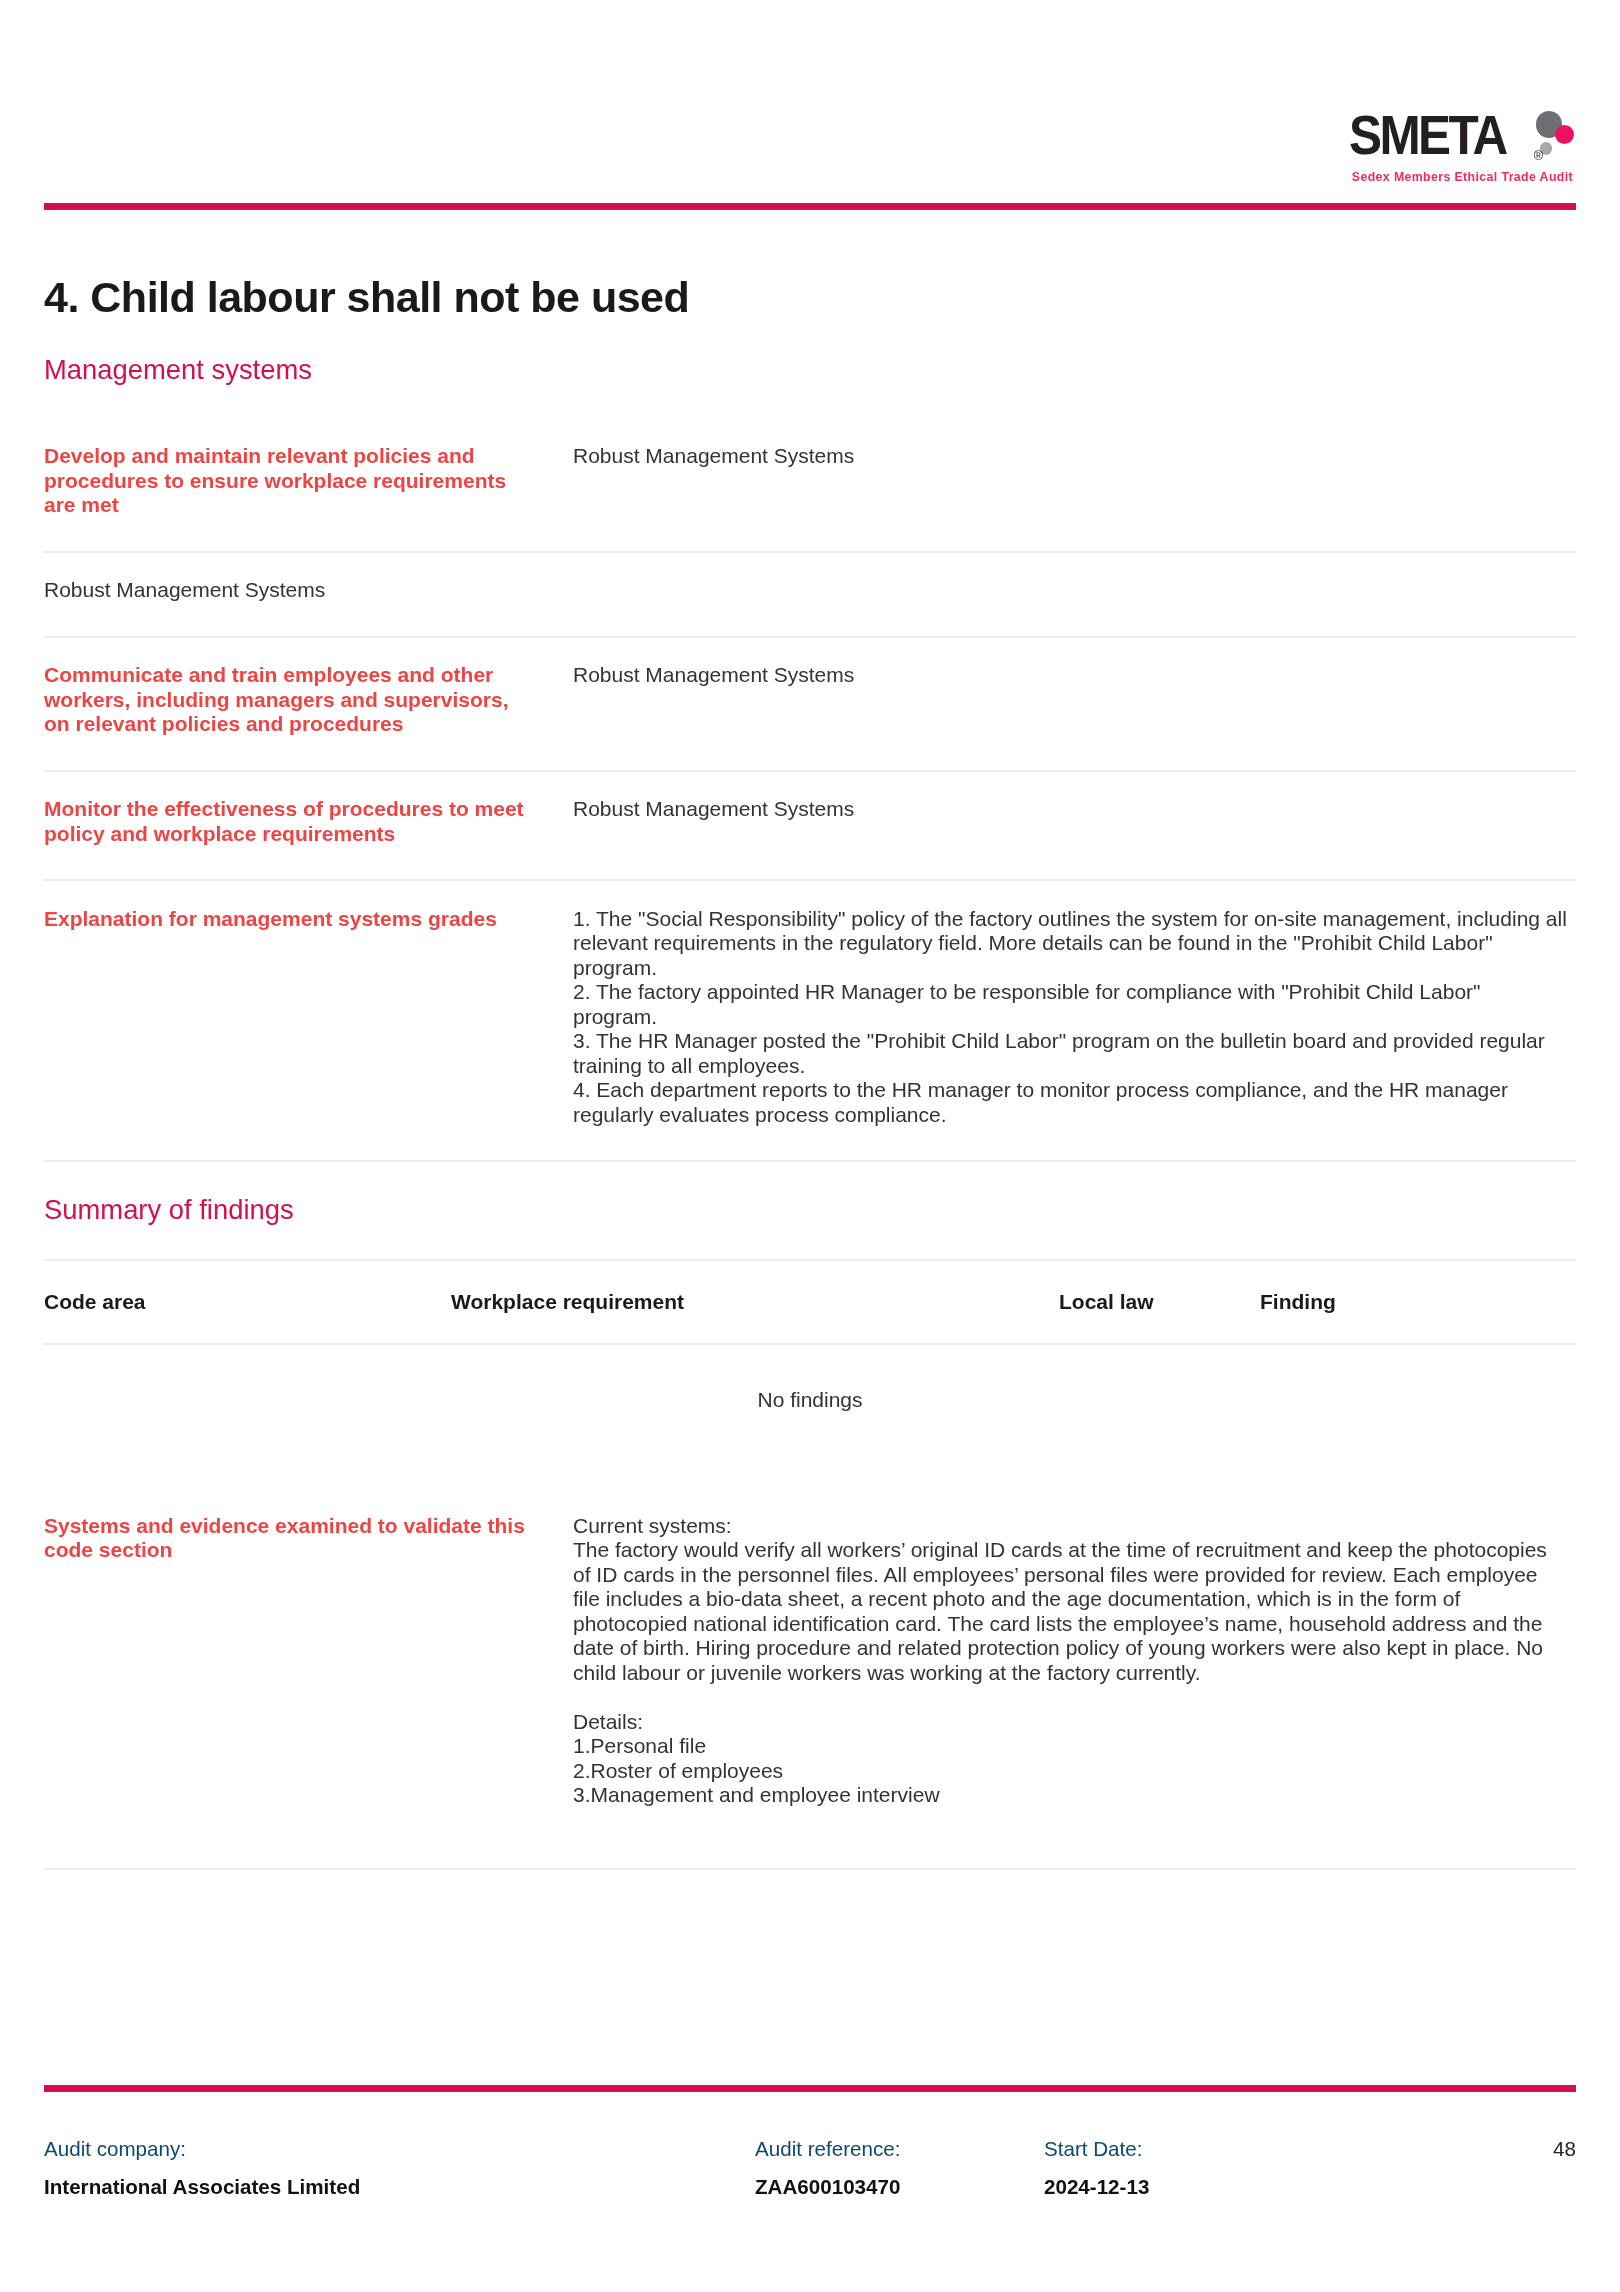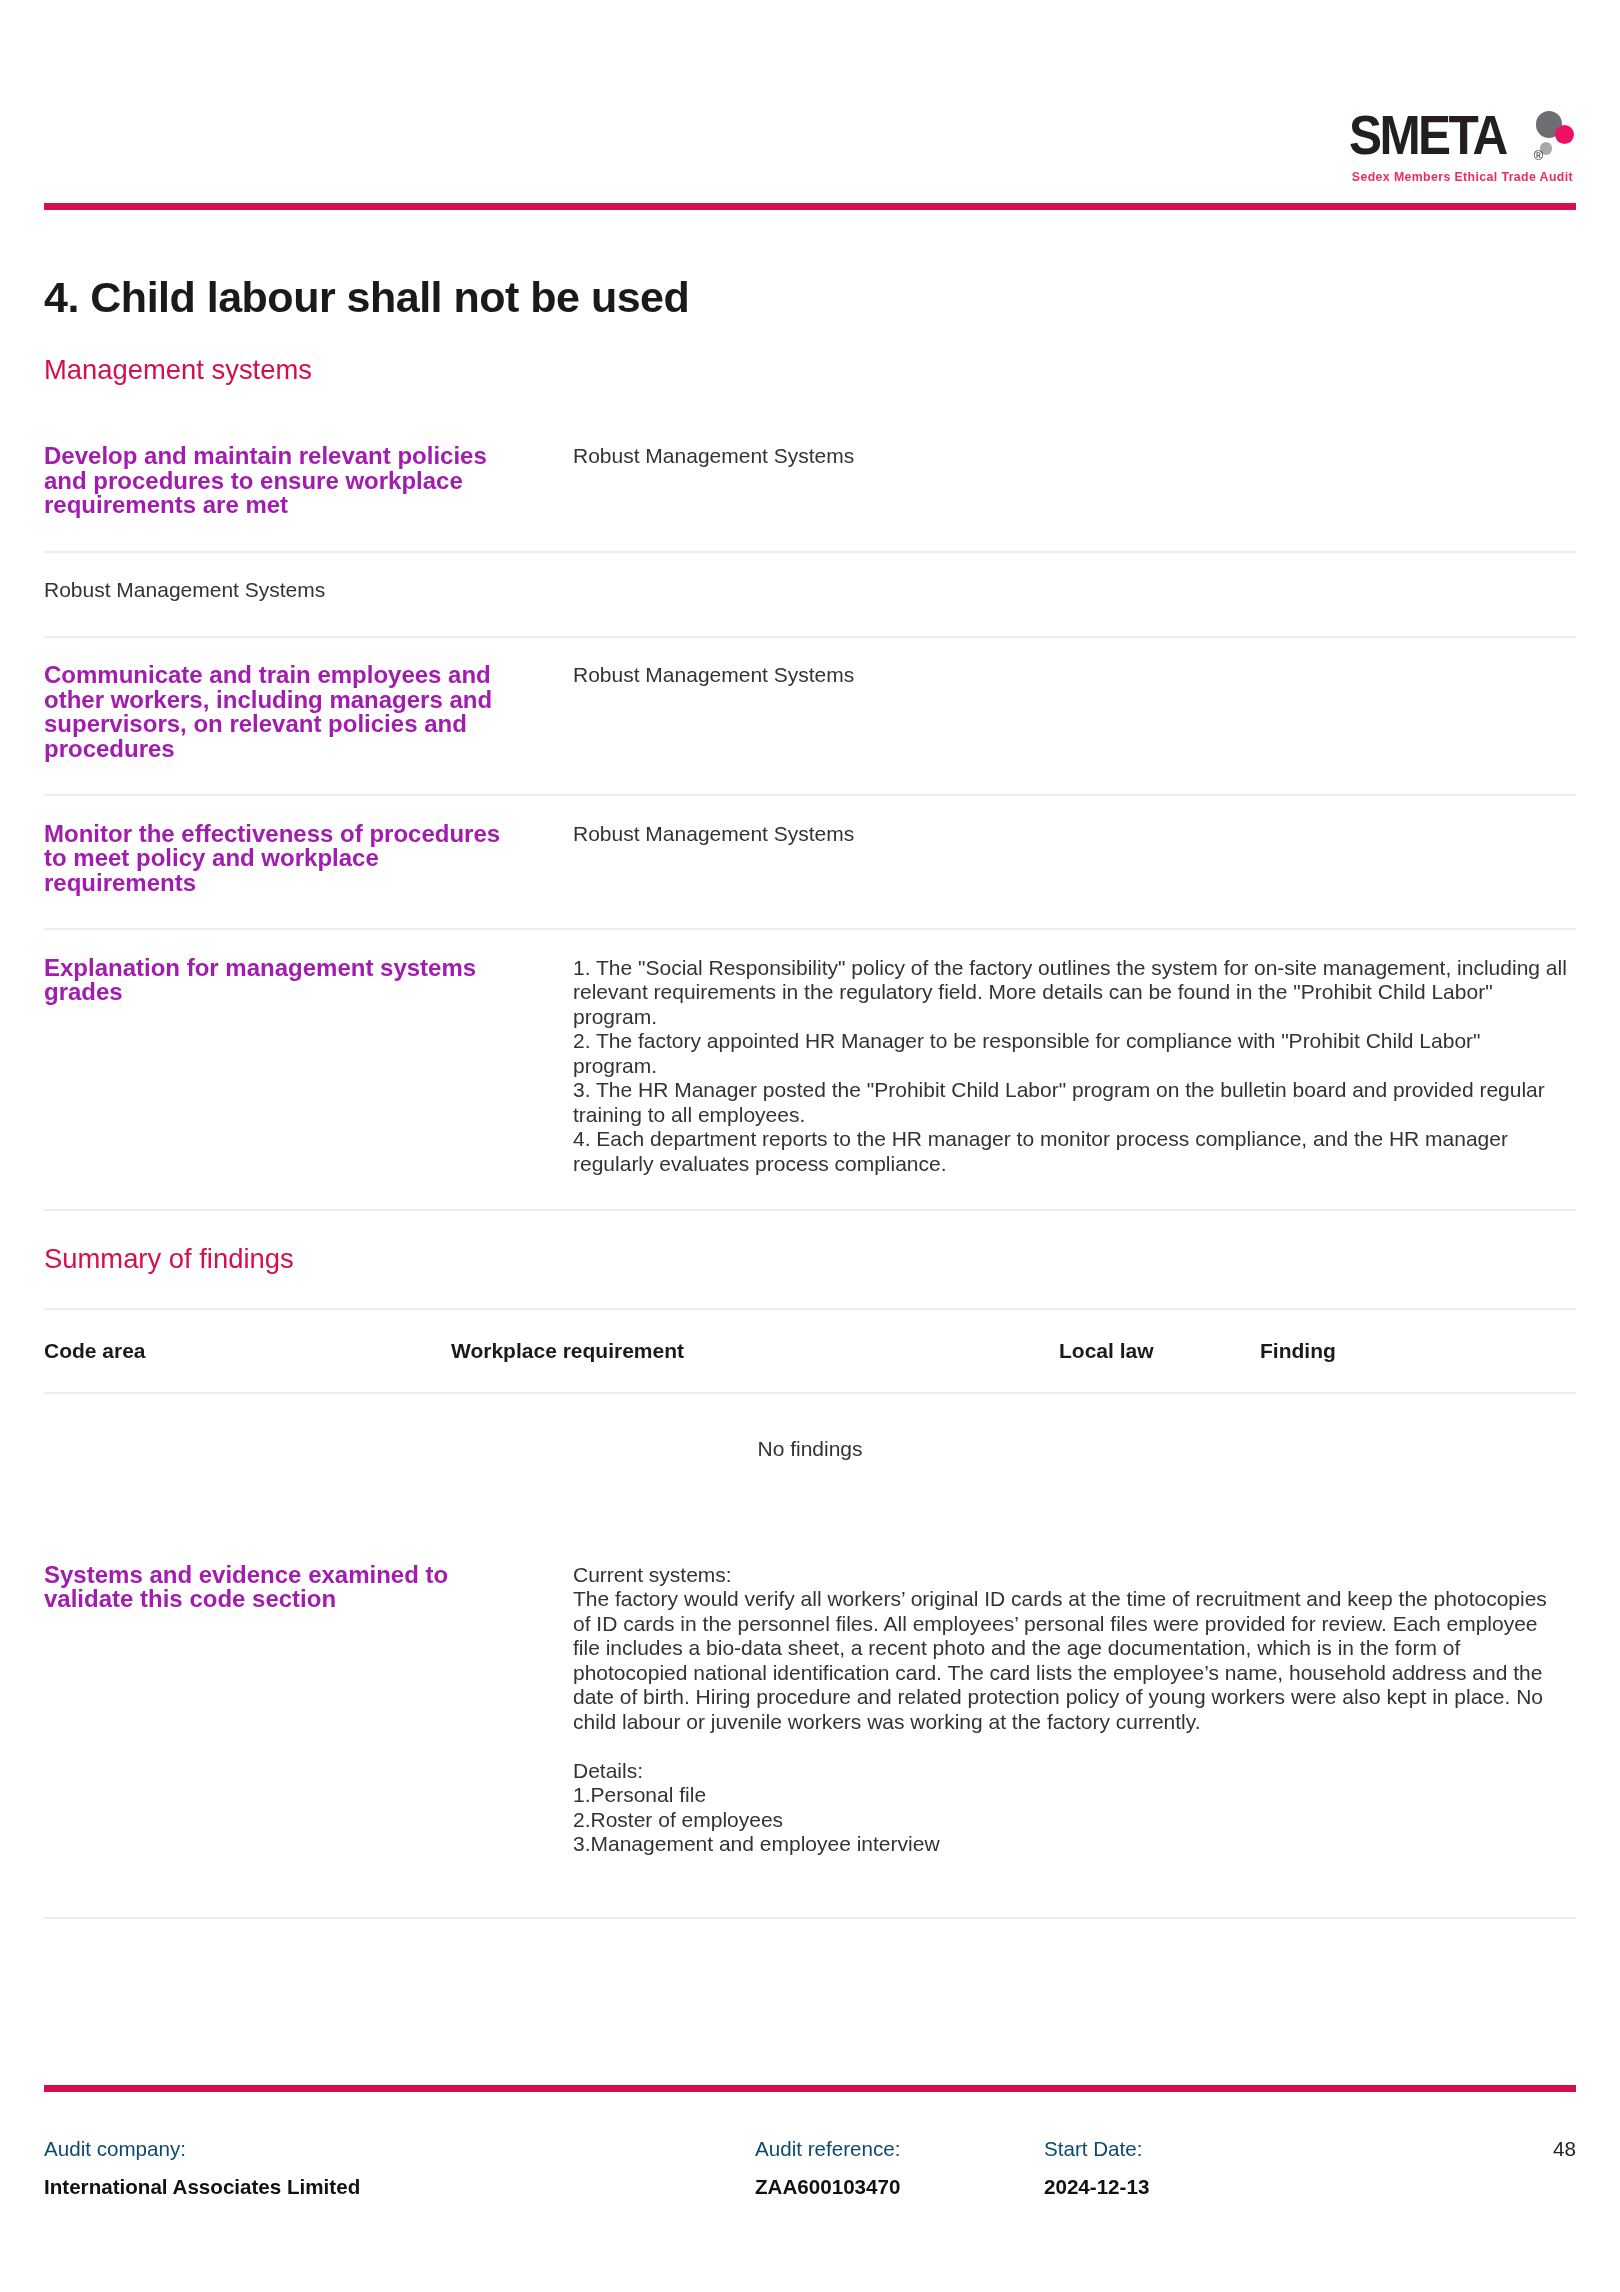--- a/index.html
+++ b/index.html
@@ -39,21 +39,21 @@
   .rule { height:6.9px; background:#D50F4C; margin-top:19.6px; flex:none; }
   .footer-rule { margin-top:auto; height:6.9px; background:#D50F4C; flex:none; }
 
   
   .title { margin:63px 0 0; font-size:43px; line-height:1.12; font-weight:700; color:#1a1a1a; letter-spacing:-0.5px; }
   .section-heading { margin:32px 0 0; font-size:27.4px; font-weight:400; color:#D50F4C; }
 
   
   .ms-table { margin-top:33px; }
   .row { display:grid; grid-template-columns:529px 1fr; padding:25.5px 0 33px; border-bottom:2px solid #ededed; }
-  .row-label { font-weight:700; color:#a21caf; font-size:24px; line-height:24.5px; padding-right:44px; }
+  .row-label { font-weight:700; color:#ef4444; font-size:21px; line-height:24.5px; padding-right:44px; }
   .row-value { font-size:21px; color:#333333; line-height:24.5px; white-space:pre-line; padding-right:7.8px; }
 
   
   .findings-head {
     margin-top:33px;
     display:grid; grid-template-columns:407px 608px 201px 1fr;
     border-top:2px solid #ededed; border-bottom:2px solid #ededed;
     padding:29px 0;
     font-weight:700; font-size:21px; color:#1a1a1a;
   }

